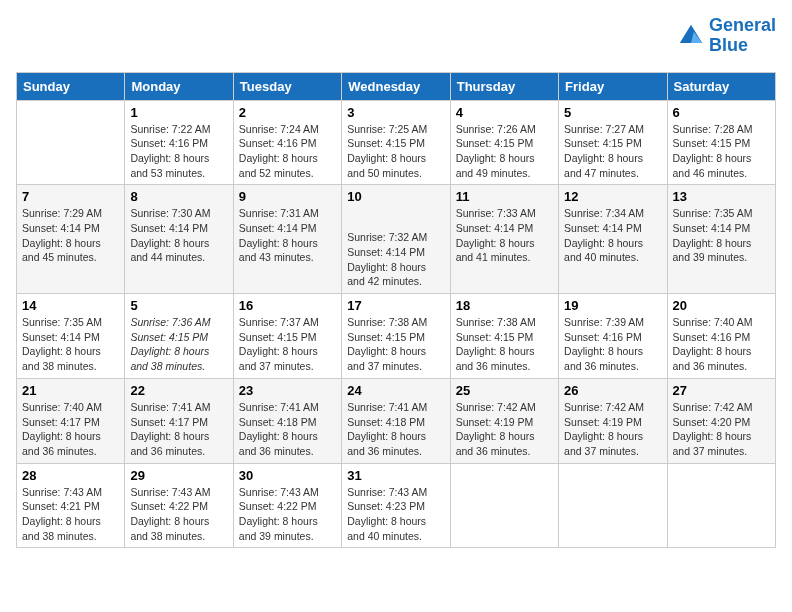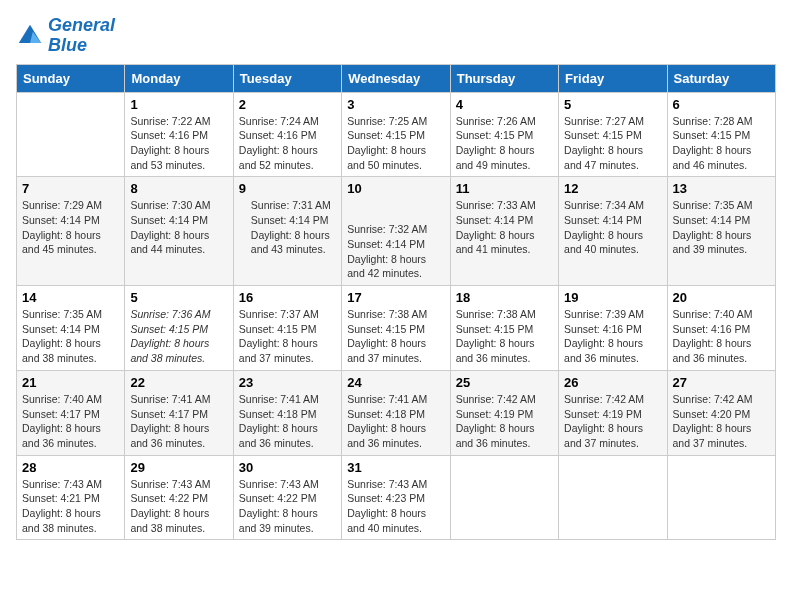--- a/index.html
+++ b/index.html
@@ -6,23 +6,22 @@
     body {
       font-family: Arial, sans-serif;
       background: #fff;
       width: 792px;
       min-height: 612px;
       padding: 16px;
     }
     .header-area {
       display: flex;
       align-items: flex-start;
-      justify-content: flex-start;
-      margin-bottom: 8px;
-      font-style: italic;
+      justify-content: flex-end;
+      margin-bottom: 16px;
     }
     .logo {
       display: flex;
       align-items: center;
       gap: 4px;
     }
     .logo-text {
       font-size: 18px;
       font-weight: bold;
       color: #333;
@@ -173,21 +172,21 @@
         </td>
         <td>
           <span class="day-num">8</span>
           <div class="cell-text" style="white-space: pre-line;">Sunrise: 7:30 AM
 Sunset: 4:14 PM
 Daylight: 8 hours
 and 44 minutes.</div>
         </td>
         <td>
           <span class="day-num">9</span>
-          <div class="cell-text" style="white-space: pre-line; margin-left: 12px;">Sunrise: 7:31 AM
+          <div class="cell-text" style="white-space: pre-line;">Sunrise: 7:31 AM
 Sunset: 4:14 PM
 Daylight: 8 hours
 and 43 minutes.</div>
         </td>
         <td>
           <span class="day-num">10</span>
           <div class="cell-text" style="white-space: pre-line; margin-top: 26px;">Sunrise: 7:32 AM
 Sunset: 4:14 PM
 Daylight: 8 hours
 and 42 minutes.</div>

